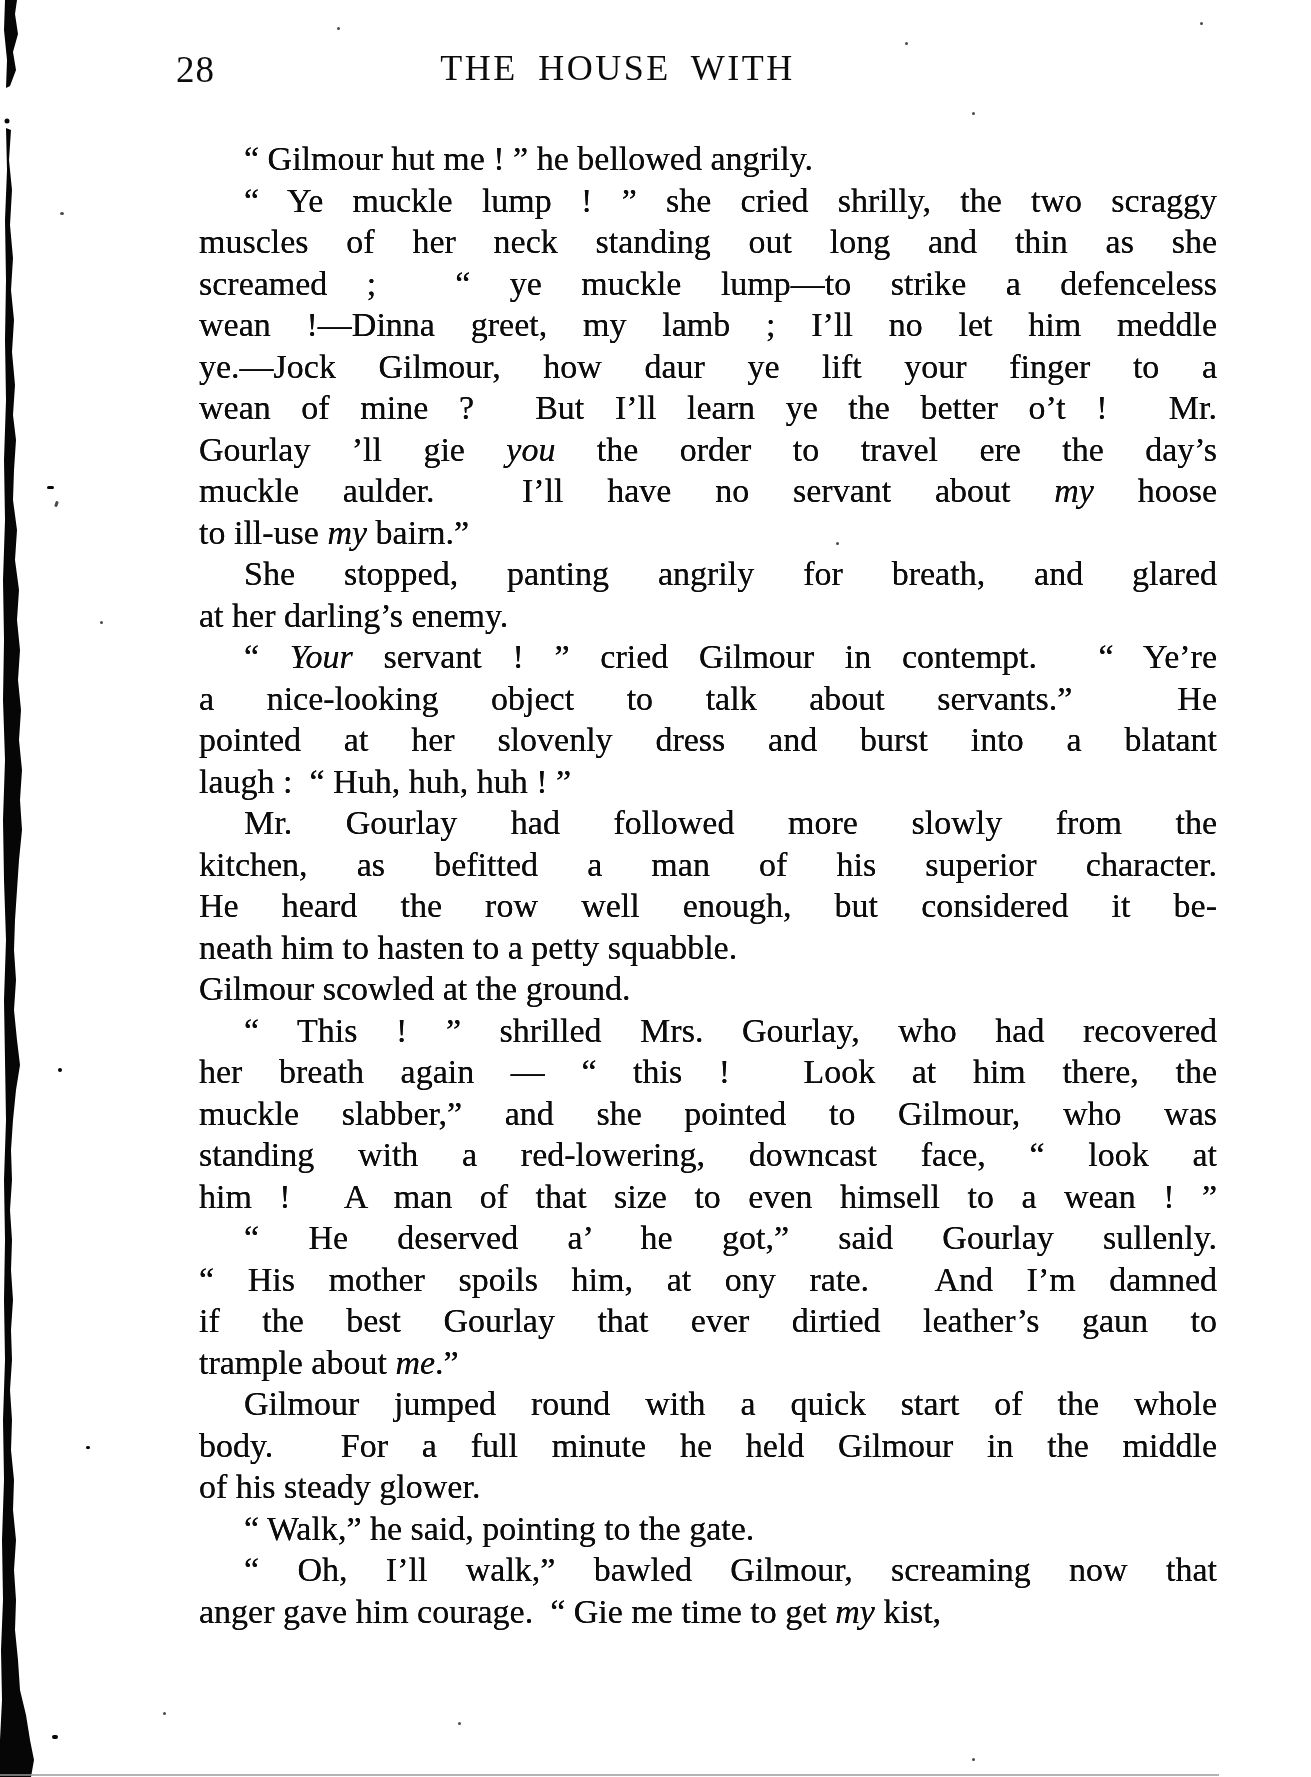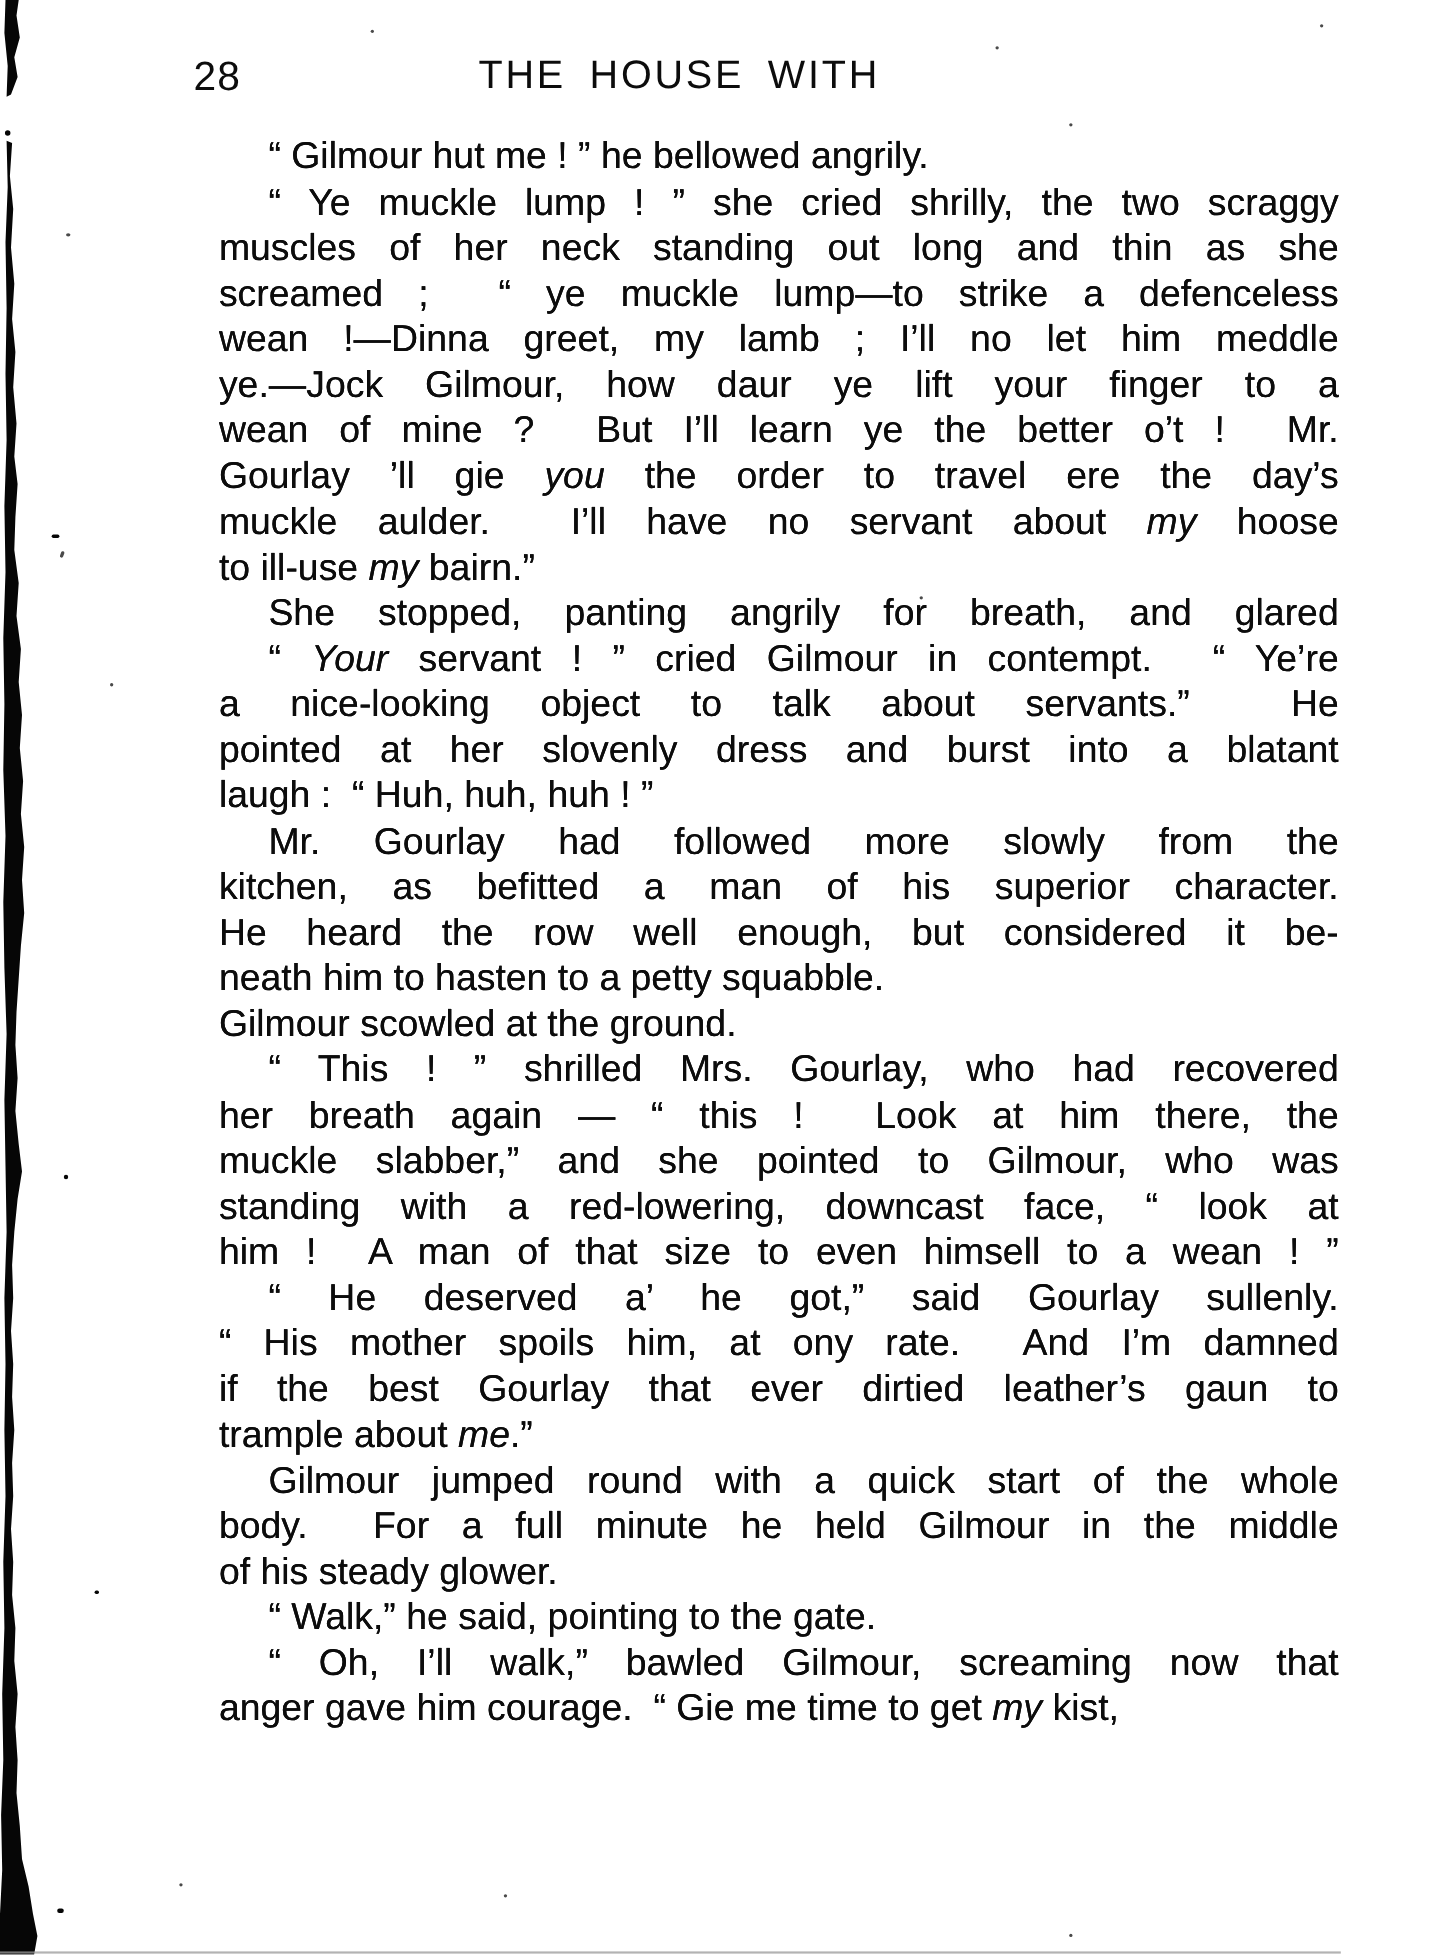--- a/index.html
+++ b/index.html
@@ -7,21 +7,21 @@
     --paper: #ffffff;
   }
   html, body { margin: 0; padding: 0; background: var(--paper); }
   .page {
     position: relative;
     width: 1219px;
     height: 1777px;
     background: var(--paper);
     overflow: hidden;
     color: var(--ink);
-    font-family: Liberation Sans, sans-serif;
+    font-family: Liberation Serif, serif;
   }
   
   .page-number {
     position: absolute;
     left: 176px;
     top: 50px;
     font-size: 37px;
     line-height: 40px;
     letter-spacing: 1px;
   }
@@ -34,21 +34,21 @@
     font-size: 36px;
     line-height: 44px;
     letter-spacing: 2.5px;
     word-spacing: 9px;
     white-space: nowrap;
   }
   
   .page-body {
     position: absolute;
     left: 199px;
-    top: 122px;
+    top: 138px;
     width: 1018px;
     font-size: 34px;
     line-height: 41.5px;
     text-shadow: 0 0 0.5px currentColor;
   }
   .para { margin: 0; }
   .line {
     text-align: justify;
     text-align-last: justify;
   }
@@ -135,20 +135,21 @@
         <div class="line"><span>screamed ; &nbsp;“ ye muckle lump—to strike a defenceless</span></div>
         <div class="line"><span>wean !—Dinna greet, my lamb ; I’ll no let him meddle</span></div>
         <div class="line"><span>ye.—Jock Gilmour, how daur ye lift your finger to a</span></div>
         <div class="line"><span>wean of mine ?&nbsp; But I’ll learn ye the better o’t !&nbsp; Mr.</span></div>
         <div class="line"><span>Gourlay ’ll gie </span><span class="it">you</span><span> the order to travel ere the day’s</span></div>
         <div class="line"><span>muckle aulder.&nbsp; I’ll have no servant about </span><span class="it">my</span><span> hoose</span></div>
         <div class="line last"><span>to ill-use </span><span class="it">my</span><span> bairn.”</span></div>
       </div>
       <div class="para">
         <div class="line indent"><span>She stopped, panting angrily for breath, and glared</span></div>
+        <div class="line last"><span>at her darling’s enemy.</span></div>
       </div>
       <div class="para">
         <div class="line indent"><span>“ </span><span class="it">Your</span><span> servant ! ” cried Gilmour in contempt.&nbsp; “ Ye’re</span></div>
         <div class="line"><span>a nice-looking object to talk about servants.”&nbsp; He</span></div>
         <div class="line"><span>pointed at her slovenly dress and burst into a blatant</span></div>
         <div class="line last"><span>laugh :&nbsp; “ Huh, huh, huh ! ”</span></div>
       </div>
       <div class="para">
         <div class="line indent"><span>Mr. Gourlay had followed more slowly from the</span></div>
         <div class="line"><span>kitchen, as befitted a man of his superior character.</span></div>

